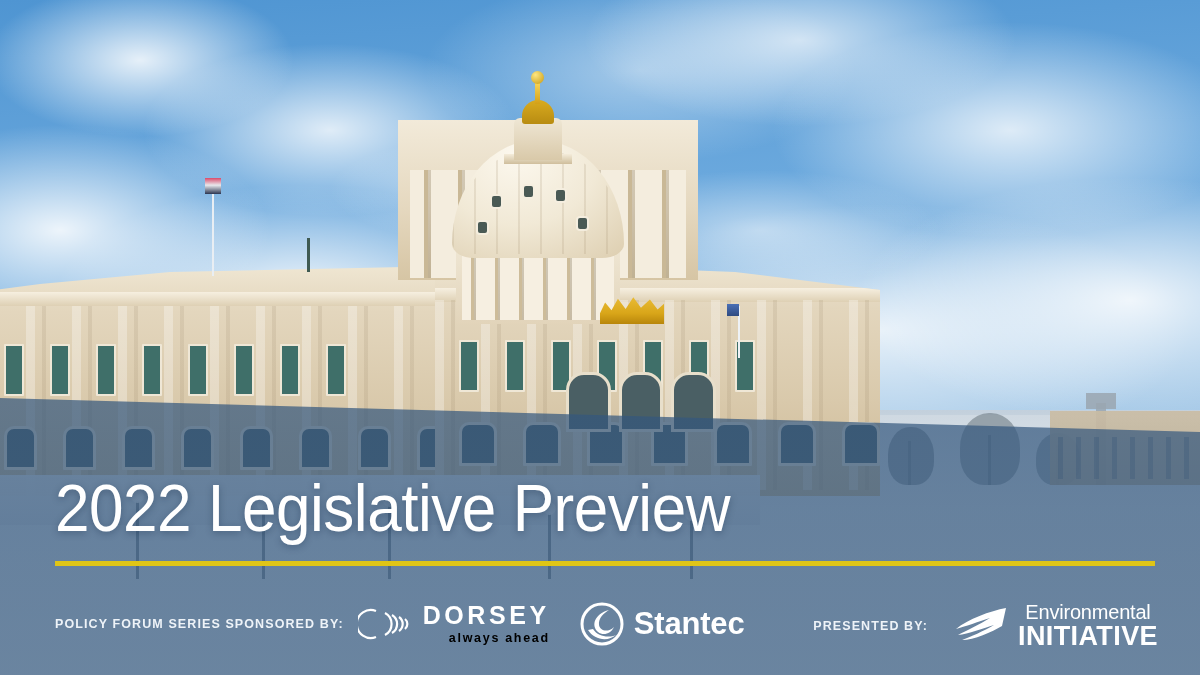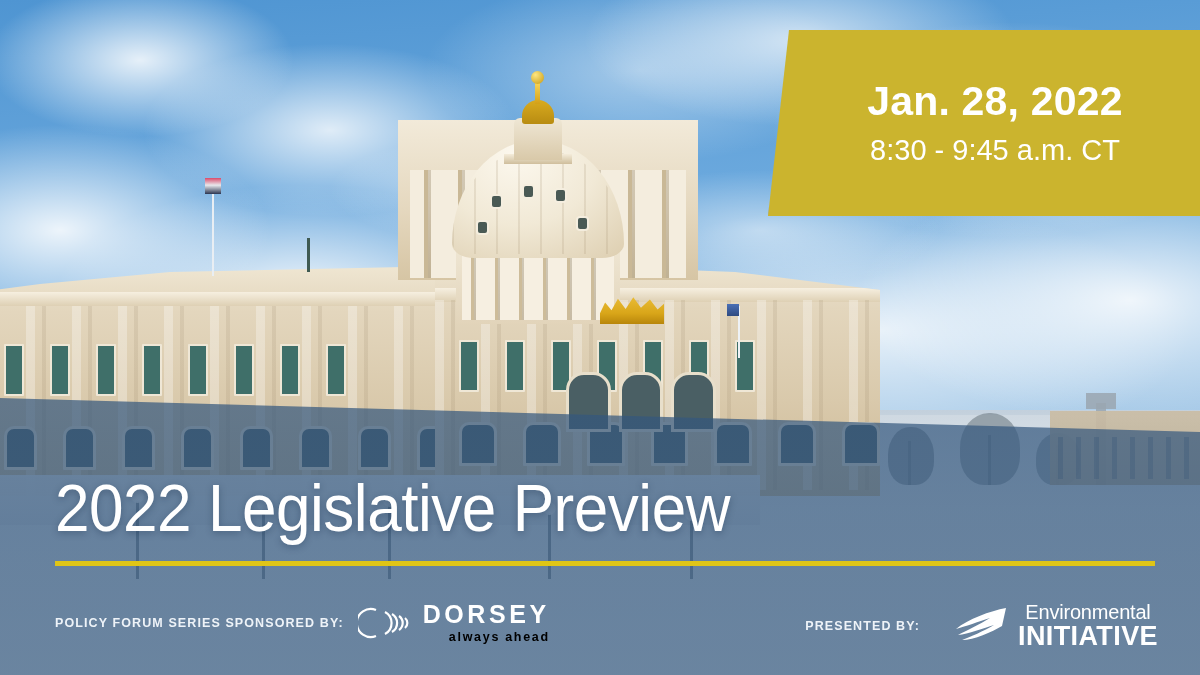--- a/index.html
+++ b/index.html
@@ -142,21 +142,21 @@
   
   .title{position:absolute;left:55px;top:470px;
     color:#fff;font-size:66px;font-weight:300;letter-spacing:-.5px;
     white-space:nowrap;text-shadow:0 2px 8px rgba(20,40,70,.35);
     transform:scaleX(.94);transform-origin:left center;}
   .rule{position:absolute;left:55px;top:561px;width:1100px;height:5px;background:#e0c516;}
 
   
   .footer{position:absolute;left:0;bottom:0;width:100%;height:95px;}
   .f-left{position:absolute;left:55px;top:22px;display:flex;align-items:center;gap:14px;}
-  .f-right{position:absolute;right:42px;top:22px;display:flex;align-items:center;gap:30px;}
+  .f-right{position:absolute;right:42px;top:22px;display:flex;align-items:center;gap:22px;}
   .smallcaps{color:#eef3f8;font-size:12.5px;font-weight:bold;letter-spacing:1.1px;white-space:nowrap;}
 
   
   .dorsey{display:flex;align-items:center;gap:13px;}
   .dorsey-text{display:flex;flex-direction:column;align-items:flex-end;line-height:1;}
   .dorsey-word{color:#fff;font-size:25px;font-weight:bold;letter-spacing:3.6px;}
   .dorsey-tag{color:#000000;font-size:12.5px;font-weight:700;letter-spacing:1.7px;margin-top:4px;}
 
   
   .stantec{display:flex;align-items:center;gap:10px;margin-left:16px;}
@@ -271,24 +271,20 @@
 
   <div class="terrace"></div>
   <div class="lamp" style="left:136px;height:78px;"></div>
   <div class="lamp" style="left:262px;height:70px;"></div>
   <div class="lamp" style="left:388px;height:74px;"></div>
   <div class="lamp" style="left:548px;height:66px;"></div>
   <div class="lamp" style="left:690px;height:60px;"></div>
 
   <div class="overlay"></div>
 
-  <div class="badge">
-    <div class="badge-date">Jan. 28, 2022</div>
-    <div class="badge-time">8:30 - 9:45 a.m. CT</div>
-  </div>
 
   <div class="title">2022 Legislative Preview</div>
   <div class="rule"></div>
 
   <div class="footer">
 
     <div class="f-left">
       <span class="smallcaps">POLICY FORUM SERIES SPONSORED BY:</span>
 
       <div class="dorsey">
@@ -298,20 +294,28 @@
           <path d="M34 8 A10.5 10.5 0 0 1 34 26" fill="none" stroke="#fff" stroke-width="2.2"></path>
           <path d="M41 10 A8.5 8.5 0 0 1 41 24" fill="none" stroke="#fff" stroke-width="2.2"></path>
           <path d="M47 12 A6.5 6.5 0 0 1 47 22" fill="none" stroke="#fff" stroke-width="2.2"></path>
         </svg>
         <div class="dorsey-text">
           <span class="dorsey-word">DORSEY</span>
           <span class="dorsey-tag">always ahead</span>
         </div>
       </div>
 
+      <div class="stantec">
+        <svg width="44" height="44" viewBox="0 0 44 44">
+          <circle cx="22" cy="22" r="20" fill="none" stroke="#fff" stroke-width="3"></circle>
+          <path d="M29 8 C14 12 11 24 18 30 C23 34 31 32 34 25 C28 31 20 29 19 23 C18 16 24 11 29 8 Z" fill="#fff"></path>
+          <path d="M8 28 C14 38 28 40 36 33 C29 36 18 35 13 27 Z" fill="#fff"></path>
+        </svg>
+        <span class="stantec-word">Stantec</span>
+      </div>
     </div>
 
     <div class="f-right">
       <span class="smallcaps">PRESENTED BY:</span>
       <div class="ei">
         <svg width="58" height="42" viewBox="0 0 58 42">
           <path d="M56 3 C40 6 18 14 6 24 C14 22 30 16 40 13 C30 19 16 26 8 30 C18 29 34 23 44 20 C34 26 20 32 12 35 C24 35 42 27 52 21 Z" fill="#fff"></path>
         </svg>
         <div class="ei-text">
           <span class="ei-top">Environmental</span>

